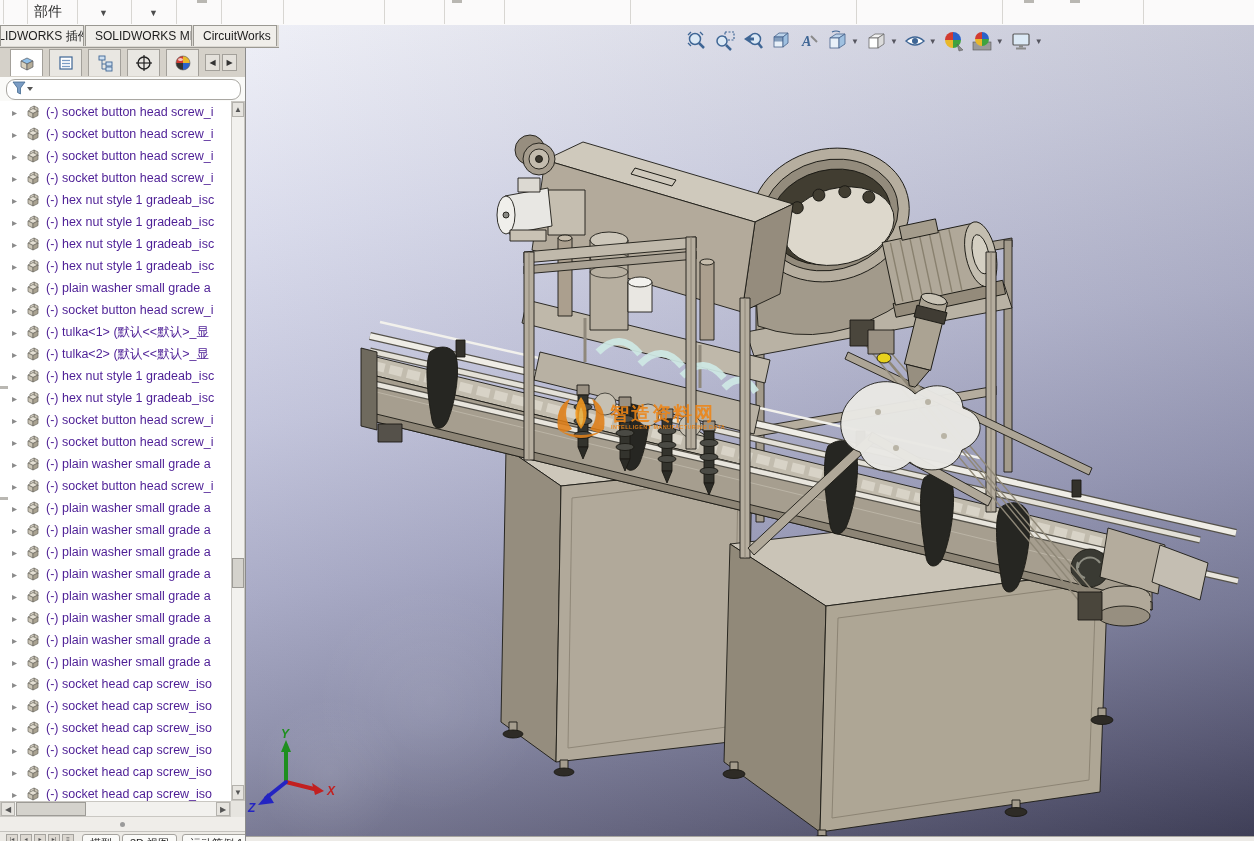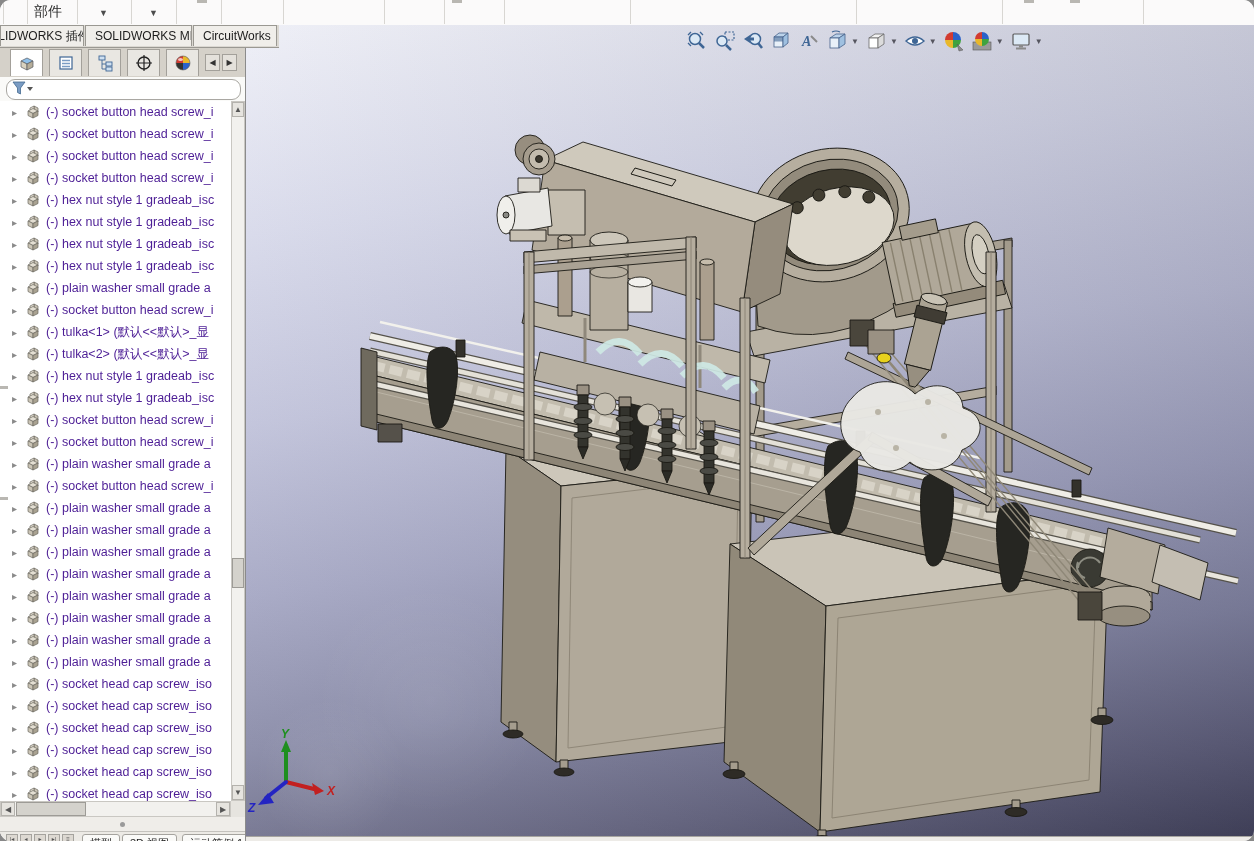--- a/index.html
+++ b/index.html
@@ -1,17 +1,17 @@
 <!DOCTYPE html>
 <html><head>
 <meta charset="utf-8">
 <style>
   html,body{margin:0;padding:0;background:#888;}
   #screen{position:relative;width:1254px;height:841px;overflow:hidden;background:#f7f6f5;
-          font-family:"Liberation Sans",sans-serif;border-radius:11px;-webkit-font-smoothing:antialiased;}
+          font-family:"Liberation Sans",sans-serif;-webkit-font-smoothing:antialiased;}
   .abs{position:absolute;}
   
   #cmdrow{left:0;top:0;width:1254px;height:25px;background:#fbfafa;border-bottom:1px solid #cfcdc9;}
   .vsep{position:absolute;top:0;width:1px;height:24px;background:#d8d6d2;}
   #cmd-label{position:absolute;left:34px;top:3px;font-size:14px;color:#2b2b2b;}
   .caret{position:absolute;font-size:9px;color:#4c4c4c;top:8px;}
   
   #ribbonrow{left:0;top:25px;width:279px;height:22px;background:#dbd8d2;border-bottom:1px solid #9a9892;z-index:6;}
   .rtab{position:absolute;top:0;height:21px;background:#f0eeea;border:1px solid #9a9892;border-bottom:none;
         box-sizing:border-box;font-size:12px;color:#1c1c1c;line-height:20px;padding:0 9px;white-space:nowrap;overflow:hidden;}
@@ -439,20 +439,33 @@
       <span class="hu">
         <svg width="22" height="22">
             <rect x="3" y="4" width="16" height="11" rx="1" fill="#dce9f5" stroke="#5a5a5a" stroke-width="1.2"></rect>
             <rect x="9" y="15" width="4" height="2.5" fill="#8a8a8a"></rect>
             <rect x="6" y="17.5" width="10" height="2" fill="#8a8a8a"></rect>
           </svg>
         </span>
       <span class="hucaret">▼</span>
     </div>
 
+    <div id="watermark" class="abs">
+      <svg width="54" height="46" class="abs" style="left:0;top:0">
+        <g stroke="none">
+          <path d="M4,36 C2,22 6,10 16,6 C10,18 11,28 18,36 C12,40 7,40 4,36 Z" fill="#e07f18"></path>
+          <path d="M50,36 C52,22 48,10 38,6 C44,18 43,28 36,36 C42,40 47,40 50,36 Z" fill="#e07f18"></path>
+          <path d="M27,4 C20,14 19,26 27,36 C35,26 34,14 27,4 Z" fill="#f59a1f"></path>
+          <path d="M27,14 C24,20 24,28 27,33 C30,28 30,20 27,14 Z" fill="#fbc252"></path>
+          <path d="M6,38 Q27,46 48,38 Q27,52 6,38 Z" fill="#e07f18"></path>
+        </g>
+      </svg>
+      <div id="wm-title">智造资料网</div>
+      <div id="wm-sub">INTELLIGENT MANUFACTURING DATA</div>
+    </div>
   </div>
 
   <div id="panel" class="abs">
 
     <div id="fmtabs">
       <div class="fmtab active" style="left:10px">
         <svg width="18" height="18">
             <polygon points="3,7 9,4 15,7 9,10" fill="#8fc0ea" stroke="#55585e" stroke-width=".7"></polygon>
             <polygon points="3,7 9,10 9,16 3,13" fill="#d9d2bf" stroke="#55585e" stroke-width=".7"></polygon>
             <polygon points="15,7 9,10 9,16 15,13" fill="#b5ad99" stroke="#55585e" stroke-width=".7"></polygon>

